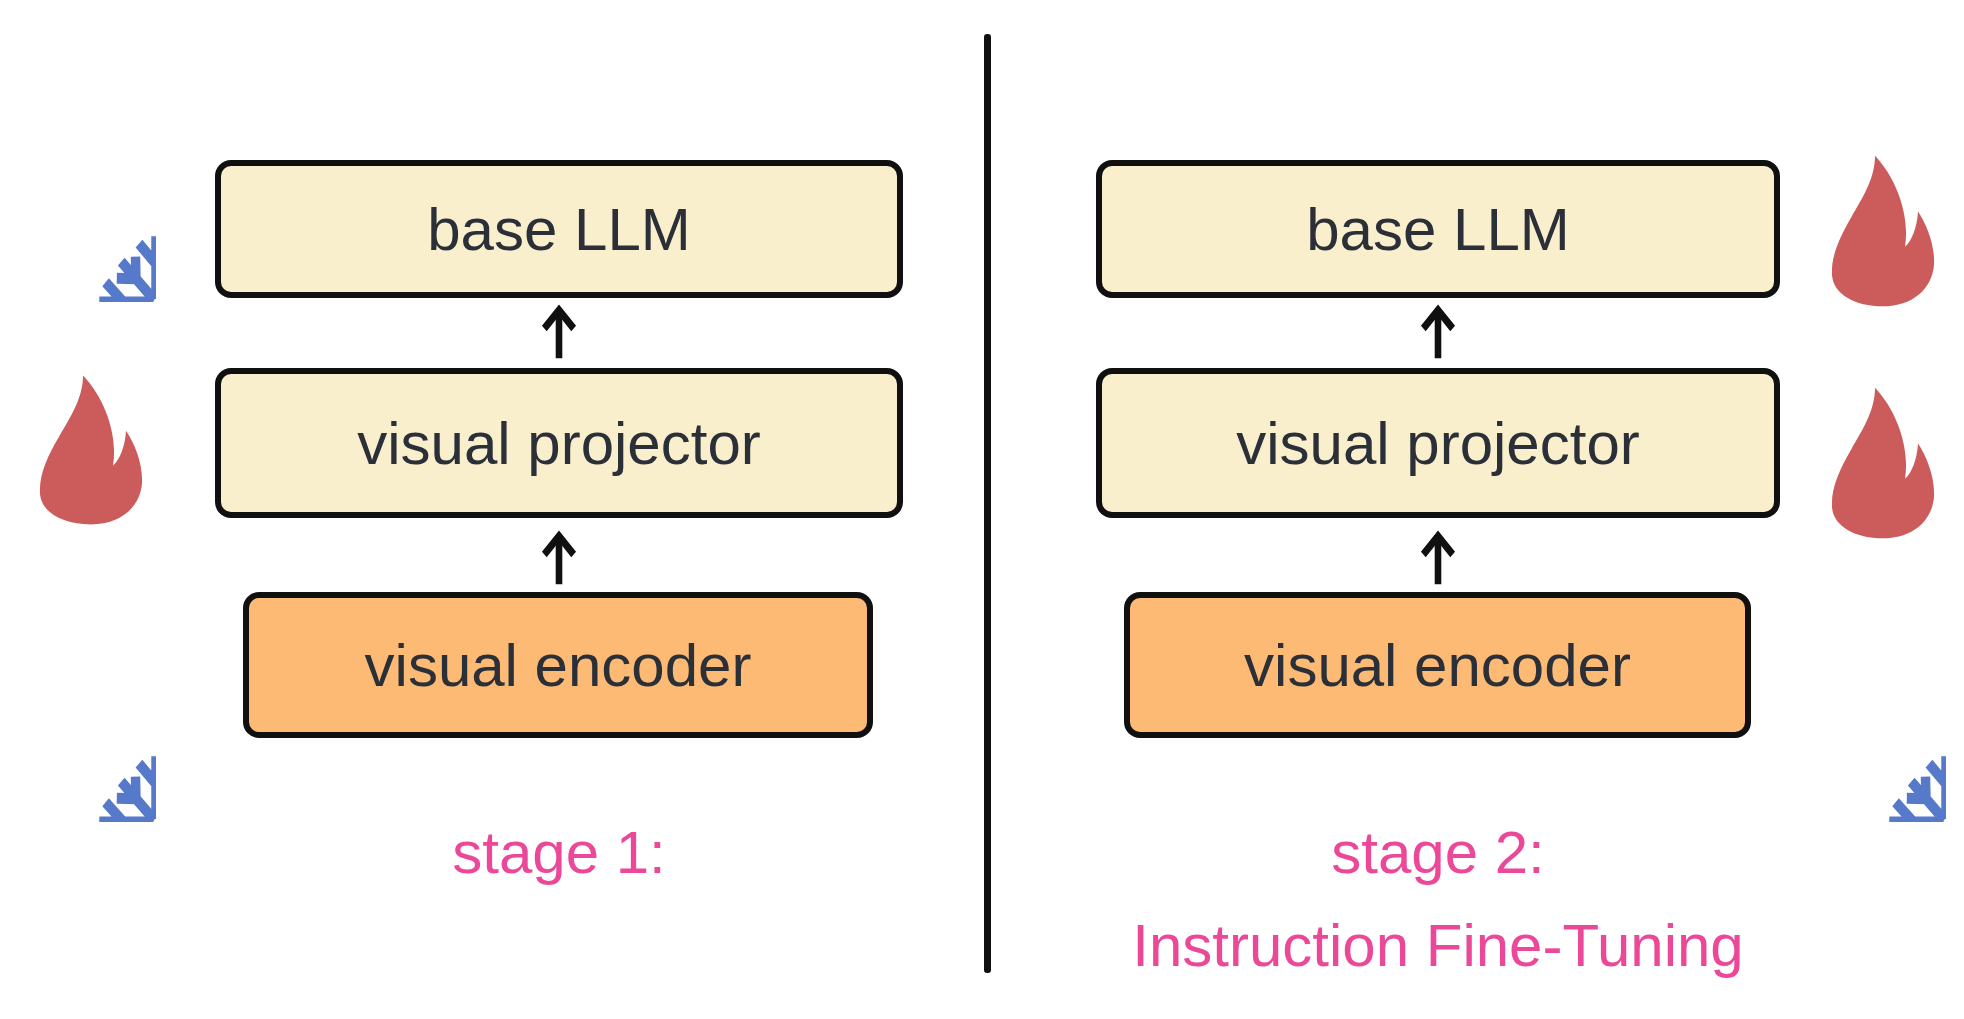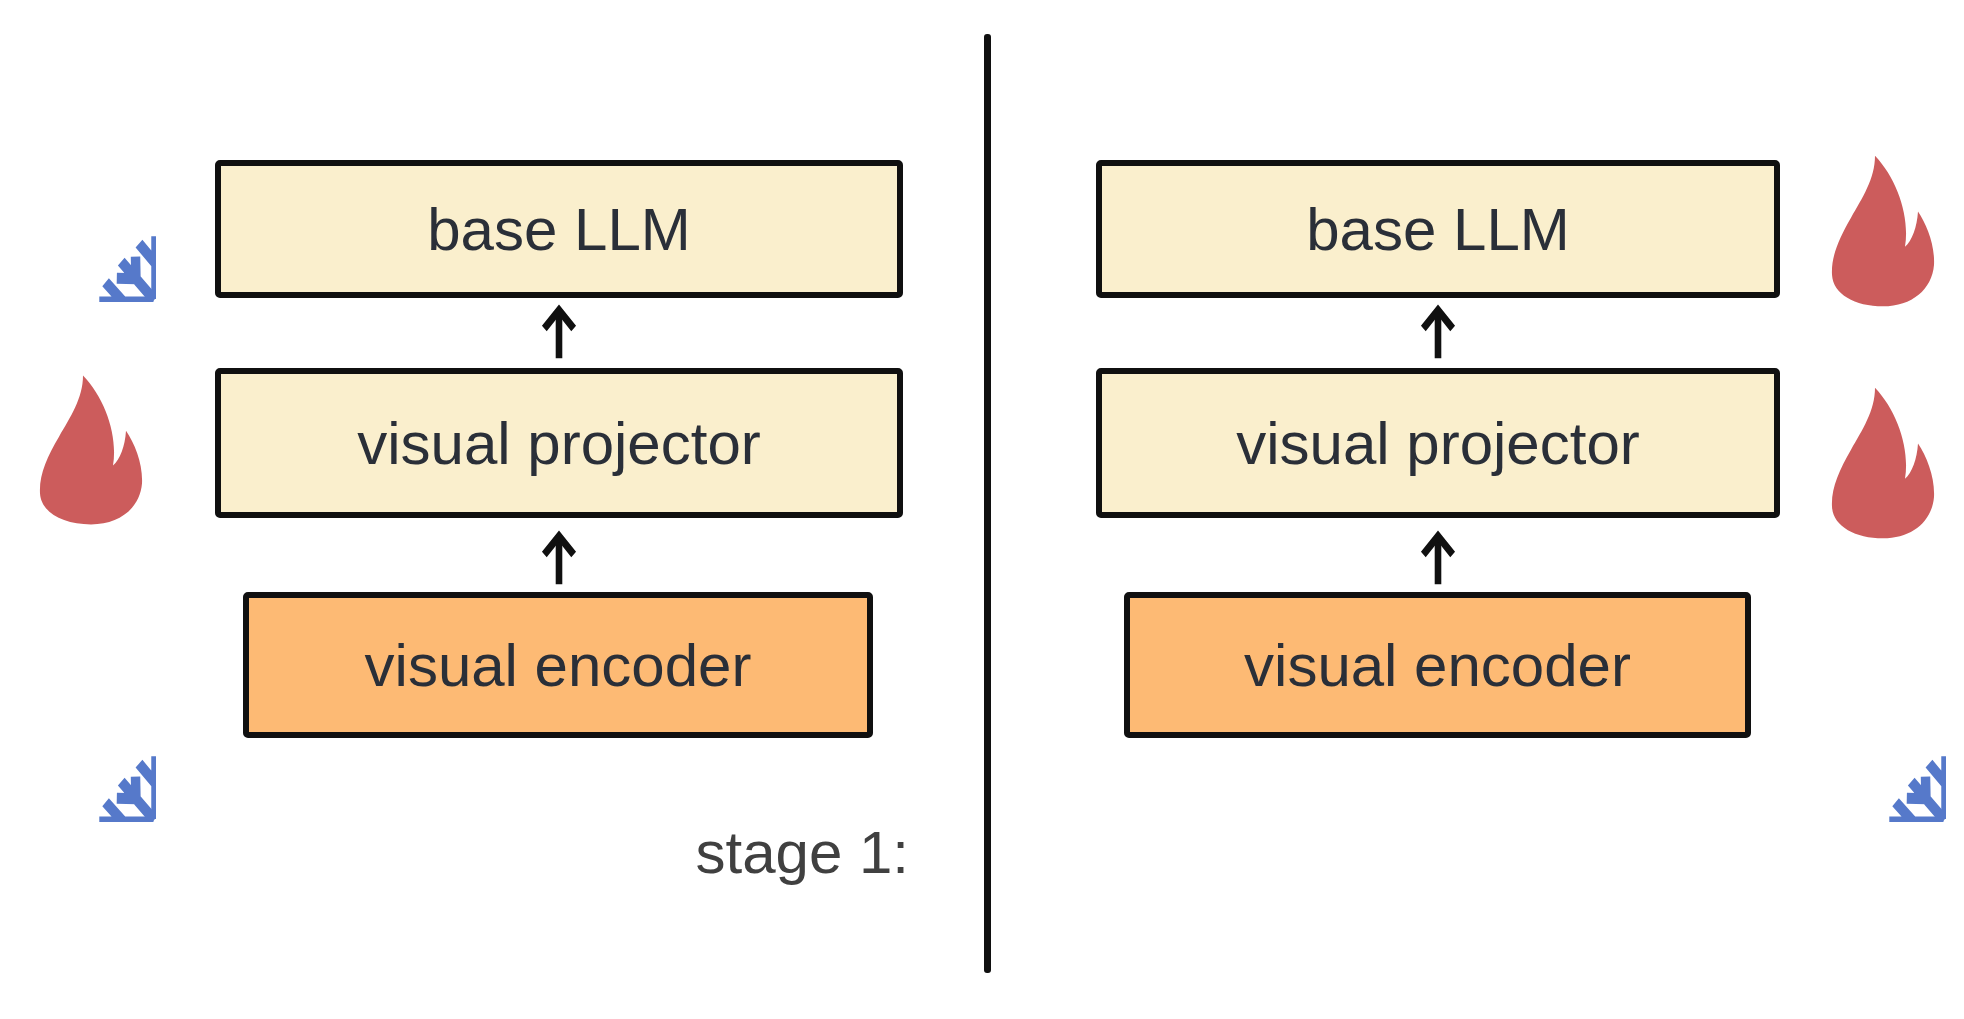--- a/index.html
+++ b/index.html
@@ -9,39 +9,39 @@
     height: 1019px;
     background: #ffffff;
     font-family: "Liberation Sans", "DejaVu Sans", sans-serif;
     color: #2A2F38;
     overflow: hidden;
   }
   .abs { position: absolute; }
   .box {
     position: absolute;
     border: 6px solid #101010;
-    border-radius: 5px;
+    border-radius: 16px;
     display: flex;
     align-items: center;
     justify-content: center;
     box-sizing: border-box;
   }
   .box.warm { background: #FAEFCD; }
   .box.cool { background: #fdba74; }
   .box-label {
     font-size: 60px;
     color: #2A2F38;
     white-space: nowrap;
   }
   .caption {
     position: absolute;
-    text-align: right;
+    text-align: center;
     font-size: 60px;
     line-height: 93px;
-    color: #404040;
+    color: #ec4899;
   }
   .divider {
     position: absolute;
     left: 984px;
     top: 34px;
     width: 7px;
     height: 939px;
     background: #101010;
     border-radius: 3px;
   }
@@ -160,15 +160,17 @@
     <span class="box-label">visual encoder</span>
   </div>
 
   <div class="abs icon" style="left:1820px;top:676px;width:126px;height:146px">
     <svg viewBox="-100 -100 200 200" preserveAspectRatio="none">
         <use href="#sym-snowflake"></use>
       </svg>
   </div>
 
   <div class="caption" style="left:1088px;top:806px;width:700px">
+    <div>stage 2:</div>
+    <div>Instruction Fine-Tuning</div>
   </div>
 
 </div>
 
 </body></html>

